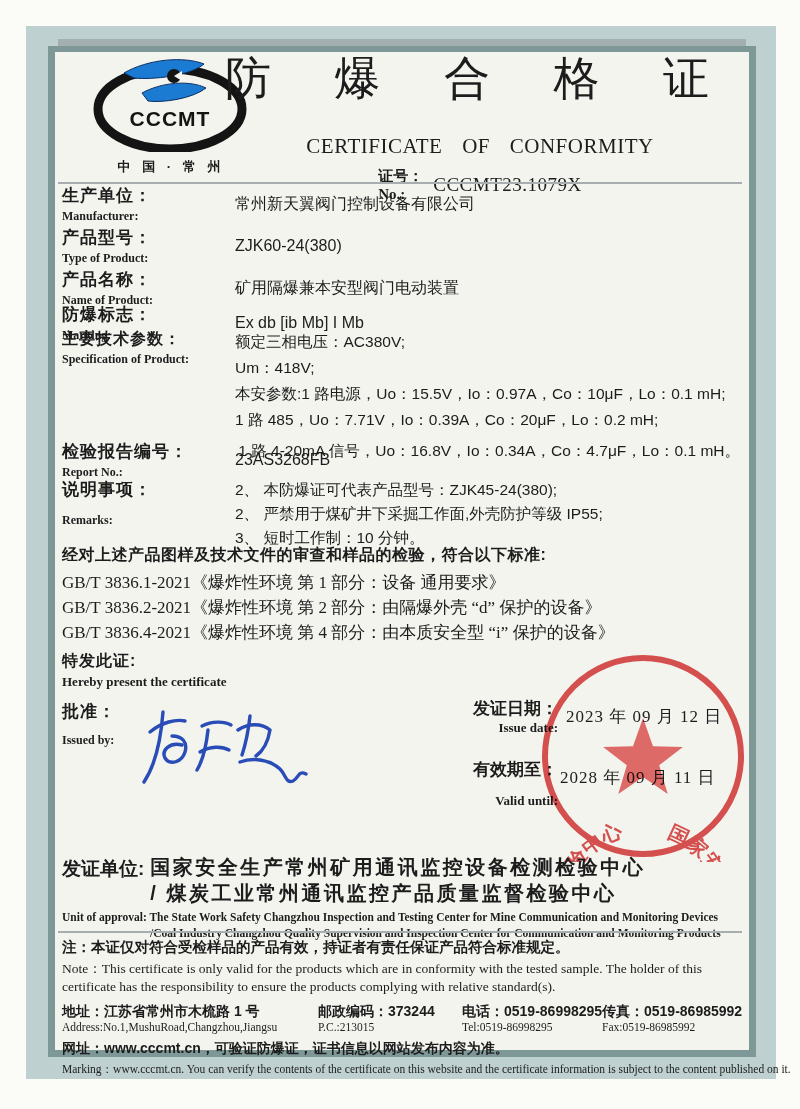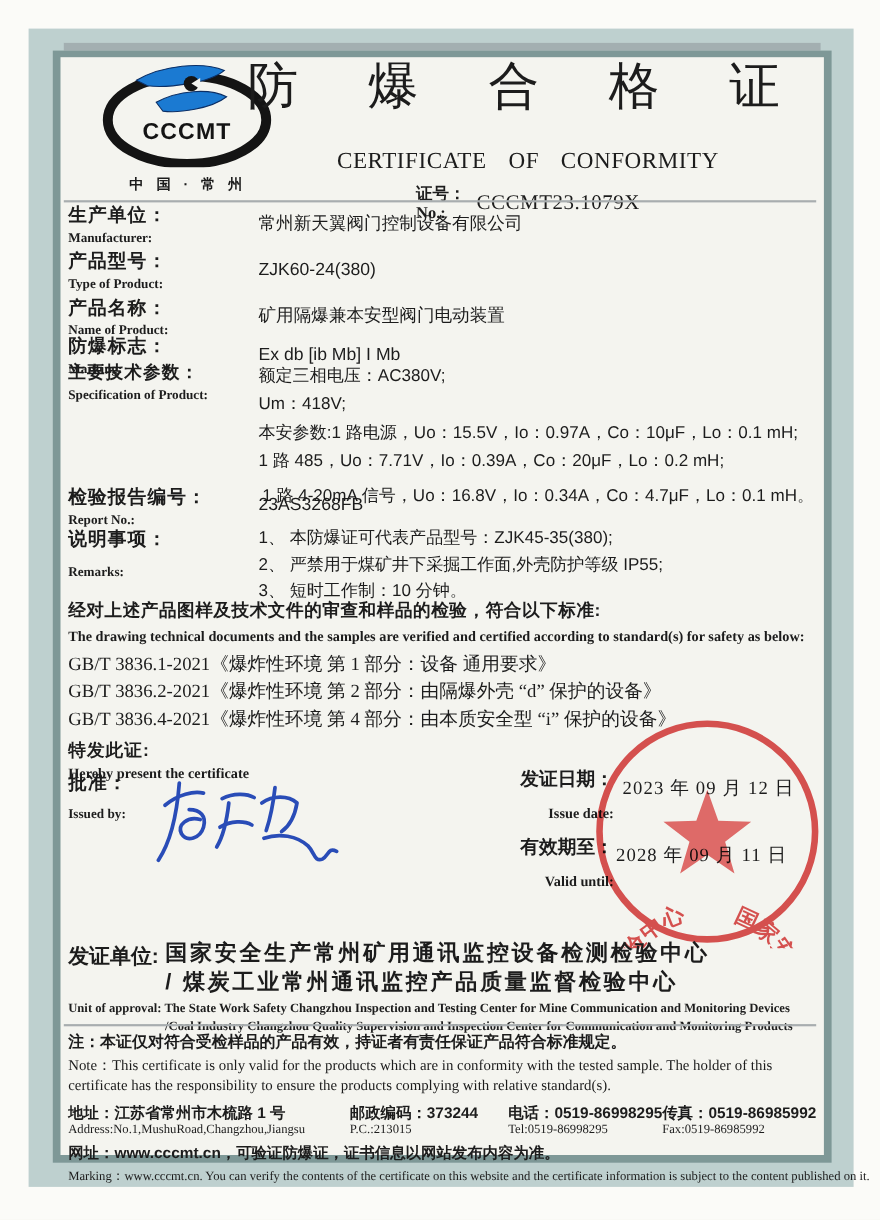--- a/index.html
+++ b/index.html
@@ -120,29 +120,28 @@
   <div class="field-row" style="top:440px;">
     <div class="zh-label">检验报告编号：</div>
     <div class="en-label">Report No.:</div>
     <div class="val">23AS3268FB</div>
   </div>
 
   <div class="field-row" style="top:478px;">
     <div class="zh-label">说明事项：</div>
     <div class="en-label" style="margin-top:12px;">Remarks:</div>
     <div class="val" style="top:0; line-height:24px; font-size:15.5px;">
-      <div>1、 本防爆证可代表产品型号：ZJK45-35(380);</div>
+      <div>2、 本防爆证可代表产品型号：ZJK45-24(380);</div>
       <div>2、 严禁用于煤矿井下采掘工作面,外壳防护等级 IP55;</div>
       <div>3、 短时工作制：10 分钟。</div>
     </div>
   </div>
 
   <div class="abs" style="left:62px; top:545px; width:680px;">
     <div class="std-line-zh">经对上述产品图样及技术文件的审查和样品的检验，符合以下标准:</div>
-    <div class="std-line-en">The drawing technical documents and the samples are verified and certified according to standard(s) for safety as below:</div>
     <div style="margin-top:4px;">
       <div class="std-item">GB/T 3836.1-2021《爆炸性环境 第 1 部分：设备 通用要求》</div>
       <div class="std-item">GB/T 3836.2-2021《爆炸性环境 第 2 部分：由隔爆外壳 “d” 保护的设备》</div>
       <div class="std-item">GB/T 3836.4-2021《爆炸性环境 第 4 部分：由本质安全型 “i” 保护的设备》</div>
     </div>
     <div class="zh-label" style="font-size:16px; margin-top:6px;">特发此证:</div>
     <div class="en-label" style="font-size:13px;">Hereby present the certificate</div>
   </div>
 
   <div class="abs" style="left:62px; top:700px;">
@@ -161,21 +160,21 @@
         <path d="M70,52 C80,46 92,46 99,50"></path>
         <path d="M120,16 C118,34 115,46 112,55"></path>
         <path d="M108,30 C118,23 132,23 140,30 C138,42 133,51 126,56"></path>
         <path d="M110,62 C124,57 140,60 150,69 C156,75 156,84 163,81 C169,78 168,70 176,74"></path>
       </g>
     </svg>
   </div>
 
   <div class="abs" style="left:400px; top:697px; width:158px; text-align:right;">
     <div class="date-label-zh">发证日期：</div>
-    <div class="date-label-en" style="margin-top:12px;">Issue  date:</div>
+    <div class="date-label-en" style="">Issue  date:</div>
   </div>
   <div class="abs date-value" style="left:566px; top:705px;">2023 年 09 月 12 日</div>
 
   <div class="abs" style="left:400px; top:758px; width:158px; text-align:right;">
     <div class="date-label-zh">有效期至：</div>
     <div class="date-label-en" style="margin-top:12px;">Valid  until:</div>
   </div>
   <div class="abs date-value" style="left:560px; top:766px;">2028 年 09 月 11 日</div>
 
   <div class="abs stamp-svg" style="left:532px; top:650px;">

